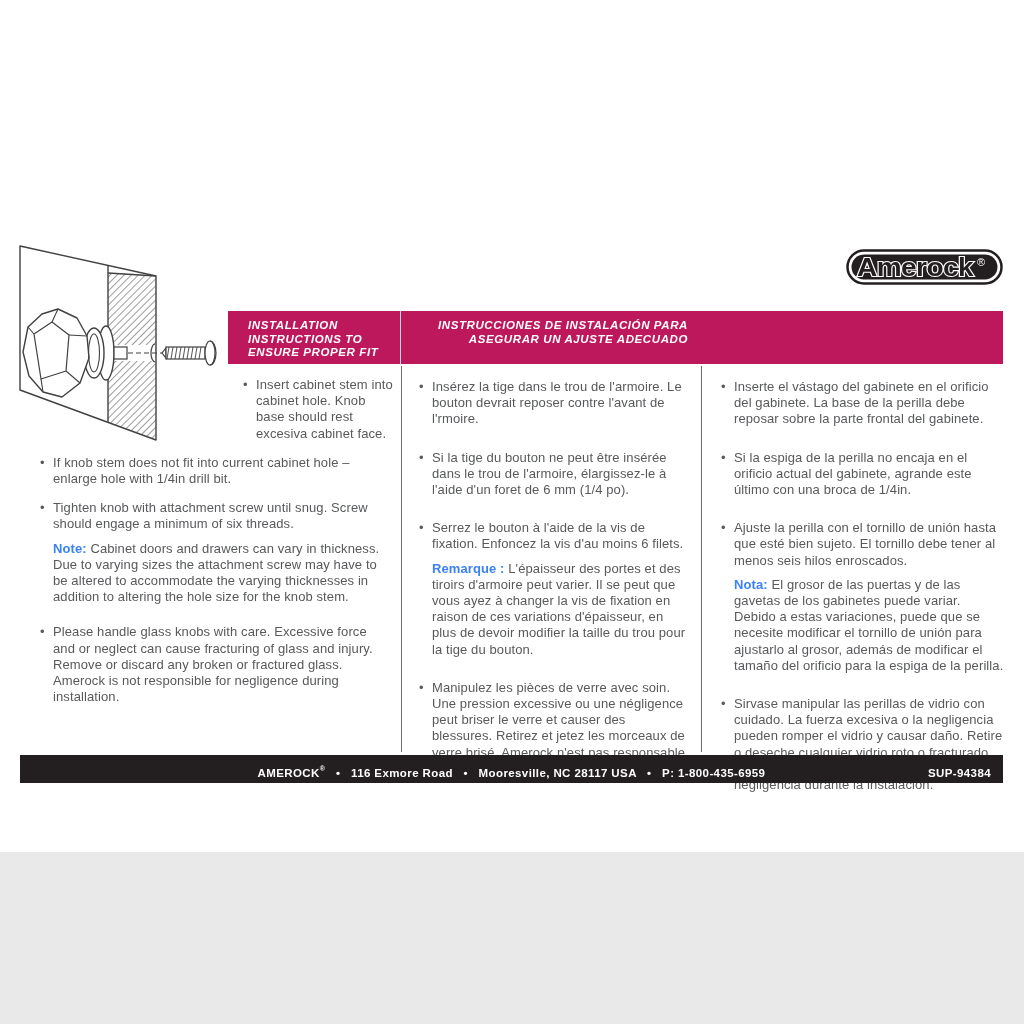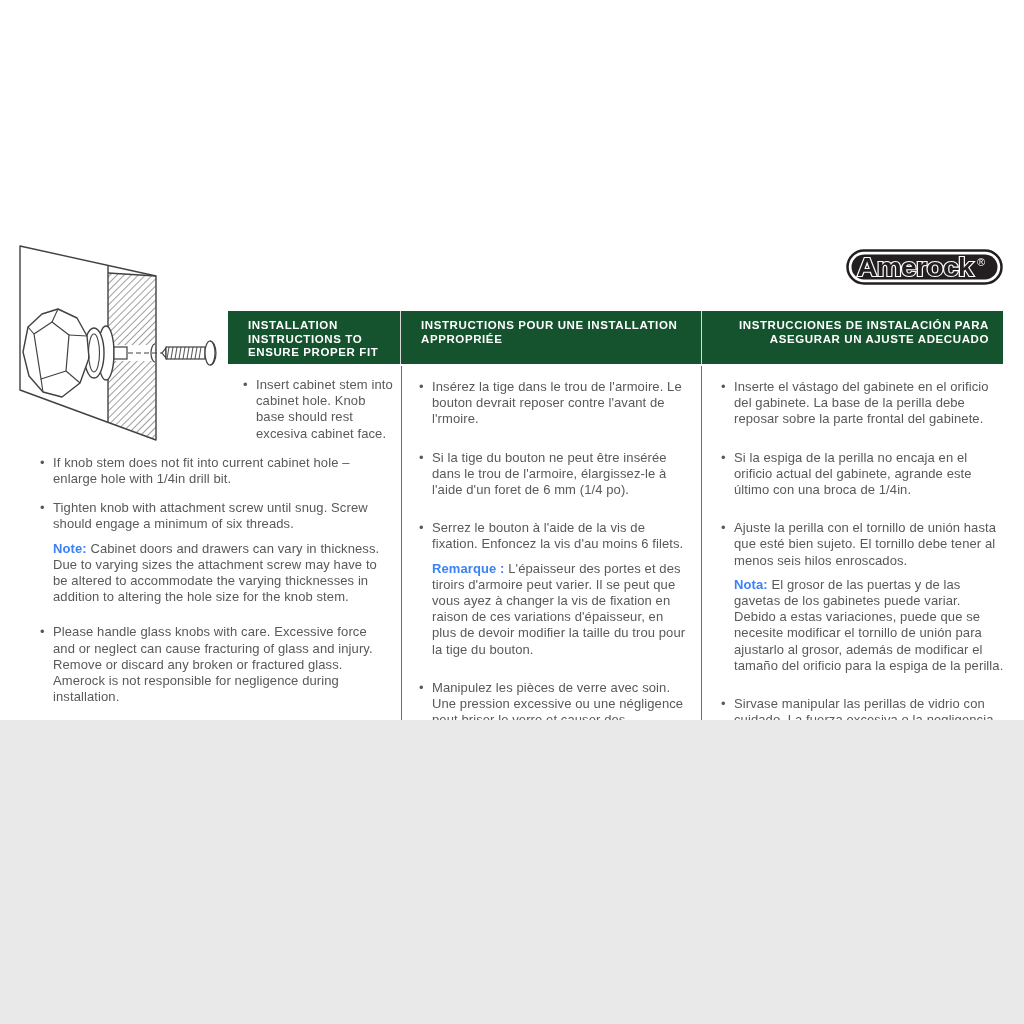--- a/index.html
+++ b/index.html
@@ -1,24 +1,24 @@
 <!DOCTYPE html>
 <html><head>
 <meta charset="utf-8">
 <style>
   html,body{margin:0;padding:0;background:#e9e9e9;}
-  .page{position:relative;width:1024px;height:720px;background:#ffffff;margin:0 auto;
+  .page{position:relative;width:1024px;height:852px;background:#ffffff;margin:0 auto;
         font-family:"Liberation Sans", sans-serif;overflow:hidden;}
   
   .logo{position:absolute;left:846px;top:249px;width:157px;height:37px;}
   
   .illus{position:absolute;left:14px;top:236px;width:214px;height:230px;}
   
-  .hbar{position:absolute;left:228px;top:311px;width:775px;height:53px;background:#14532d;
-        display:flex;color:#fff;}
+  .hbar{position:absolute;left:228px;top:311px;width:775px;height:53px;background:#be185d;
+        display:flex;color:#fff;font-style:italic;}
   .hcell{box-sizing:border-box;padding:8px 14px 0 20px;font-size:11.5px;font-weight:bold;
          letter-spacing:.6px;line-height:13.5px;}
   .hcell.c1{width:172px;}
   .hcell.c2{width:301px;border-left:1px solid #d9d9d9;}
   .hcell.c3{width:302px;border-left:1px solid #d9d9d9;text-align:right;}
   
   .vdiv{position:absolute;top:366px;height:386px;width:1px;background:#6d6e70;}
   .vdiv.d1{left:401px;}
   .vdiv.d2{left:701px;}
   
@@ -108,24 +108,20 @@
       <path d="M196,105 a6,12 0 0 1 0,24" fill="none"></path>
     </g>
   </svg>
 
   <div class="hbar">
     <div class="hcell c1">
       <div>INSTALLATION</div>
       <div>INSTRUCTIONS TO</div>
       <div>ENSURE PROPER FIT</div>
     </div>
-    <div class="hcell c2">
-      <div>INSTRUCTIONS POUR UNE INSTALLATION</div>
-      <div>APPROPRIÉE</div>
-    </div>
     <div class="hcell c3">
       <div>INSTRUCCIONES DE INSTALACIÓN PARA</div>
       <div>ASEGURAR UN AJUSTE ADECUADO</div>
     </div>
   </div>
 
   <div class="vdiv d1"></div>
   <div class="vdiv d2"></div>
 
   <div class="col col-en">

